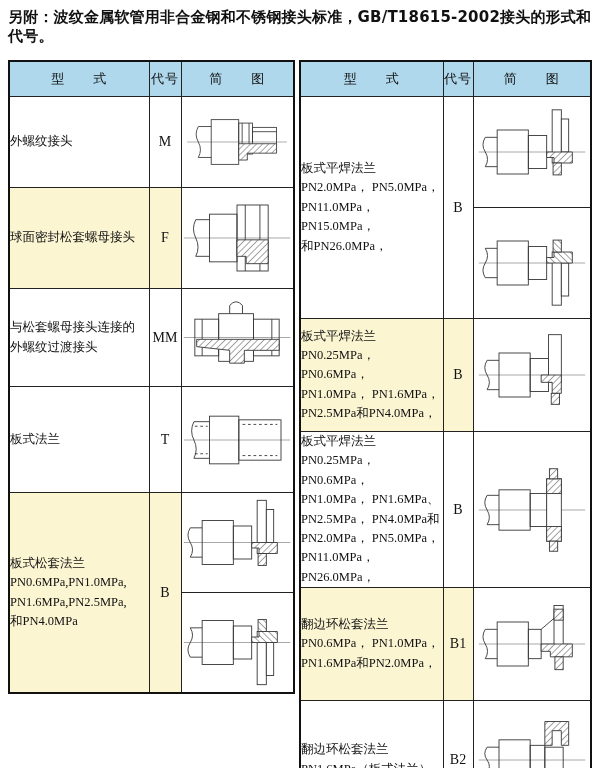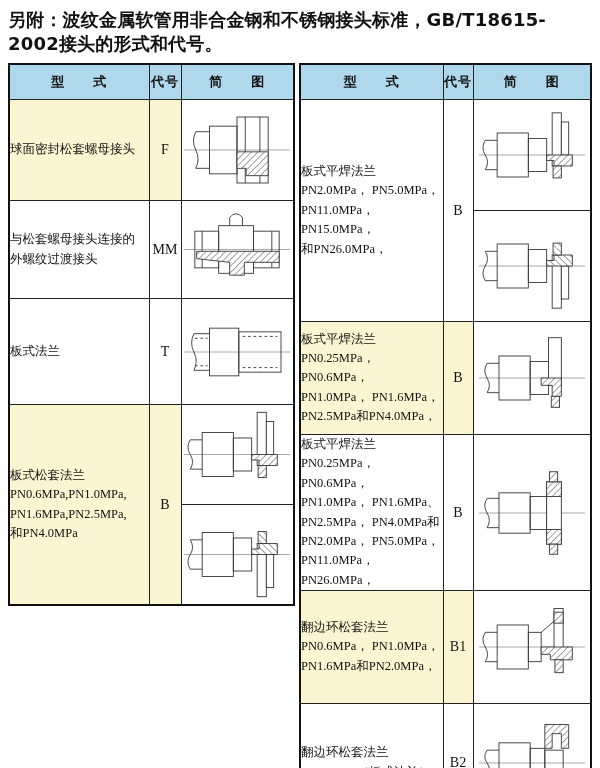--- a/index.html
+++ b/index.html
@@ -2,35 +2,35 @@
 <html style="--header-bg: #AFD8EC; --highlight-bg: #FBF5D2;"><head>
 <meta charset="utf-8">
 <style>
   html,body{margin:0;padding:0;}
   body{
     width:600px;height:768px;background:#ffffff;overflow:hidden;
     font-family:"Liberation Serif","DejaVu Serif",serif;color:#111;
   }
   .page{width:600px;height:768px;position:relative;}
   .intro{
-    margin:8px 6px 7px 8px;
+    margin:8px 6px 14px 8px;
     font-family:"DejaVu Sans","Liberation Sans",sans-serif;
-    font-weight:bold;font-size:18px;letter-spacing:0.2px;
+    font-weight:bold;font-size:15px;letter-spacing:0.2px;
   }
   .tables{display:flex;gap:4px;margin:0 8px;align-items:flex-start;}
   table.fit-table{
     border-collapse:collapse;table-layout:fixed;
     border:2px solid #111;
   }
   table.fit-table th, table.fit-table td{
     border:1px solid #222;padding:0;vertical-align:middle;
   }
   th.hdr{
     background:var(--header-bg,#AFD8EC);
-    font-weight:bold;font-size:13px;height:34px;letter-spacing:1px;
+    font-weight:normal;font-size:13px;height:34px;letter-spacing:1px;
   }
   td.type-cell{
     padding:4px 4px 4px 8px;font-size:12.5px;line-height:1.55;
     white-space:pre-line;background:#fff;
   }
   td.code-cell{text-align:center;font-size:14px;background:#fff;}
   td.type-cell.hl, td.code-cell.hl{background:var(--highlight-bg,#FBF5D2);}
   td.diagram-cell{padding:0;background:#fff;}
   .diag{display:flex;align-items:center;justify-content:center;background:#fff;overflow:hidden;}
   .diag + .diag{border-top:1px solid #222;}
@@ -60,20 +60,39 @@
           <col style="width:113px">
         </colgroup>
       <thead>
         <tr>
           <th class="hdr">型　　式</th>
           <th class="hdr">代号</th>
           <th class="hdr">简　　图</th>
         </tr>
       </thead>
       <tbody>
+          <tr style="height: 90px;">
+            <td class="type-cell">外螺纹接头</td>
+            <td class="code-cell">M</td>
+            <td class="diagram-cell">
+              <div class="diag" style="height: 90px;">
+                <svg width="110" height="86" viewBox="0 0 120 100" preserveAspectRatio="xMidYMid meet">
+                  <line x1="2" y1="50" x2="118" y2="50" stroke="#777" stroke-width="0.7"></line>
+                  <path d="M30,32 H15 q-5,9 0,18 q5,9 0,18 H30" stroke="#3a3a3a" stroke-width="1" fill="none"></path>
+                  <rect x="30" y="24" width="32" height="52" stroke="#3a3a3a" stroke-width="1" fill="none"></rect>
+                  <rect x="62" y="28" width="16" height="36" stroke="#3a3a3a" stroke-width="1" fill="none"></rect>
+                  <line x1="66" y1="28" x2="66" y2="64" stroke="#3a3a3a" stroke-width="1" fill="none"></line>
+                  <line x1="74" y1="28" x2="74" y2="64" stroke="#3a3a3a" stroke-width="1" fill="none"></line>
+                  <rect x="78" y="33" width="28" height="22" stroke="#3a3a3a" stroke-width="1" fill="none"></rect>
+                  <line x1="78" y1="38" x2="106" y2="38" stroke="#3a3a3a" stroke-width="1" fill="none"></line>
+                  <path d="M62,52 h44 v11 h-34 v8 h-10 z" fill="url(#hatch)" stroke="#3a3a3a" stroke-width="1"></path>
+                </svg>
+              </div>
+            </td>
+          </tr>
           <tr style="height: 100px;">
             <td class="type-cell hl">球面密封松套螺母接头</td>
             <td class="code-cell hl">F</td>
             <td class="diagram-cell">
               <div class="diag" style="height: 100px;">
                 <svg width="110" height="96" viewBox="0 0 120 100" preserveAspectRatio="xMidYMid meet">
                   <line x1="2" y1="50" x2="118" y2="50" stroke="#777" stroke-width="0.7"></line>
                   <path d="M30,30 H15 q-5,10 0,20 q5,10 0,20 H30" stroke="#3a3a3a" stroke-width="1" fill="none"></path>
                   <rect x="30" y="24" width="30" height="52" stroke="#3a3a3a" stroke-width="1" fill="none"></rect>
                   <rect x="60" y="14" width="34" height="72" stroke="#3a3a3a" stroke-width="1" fill="none"></rect>

